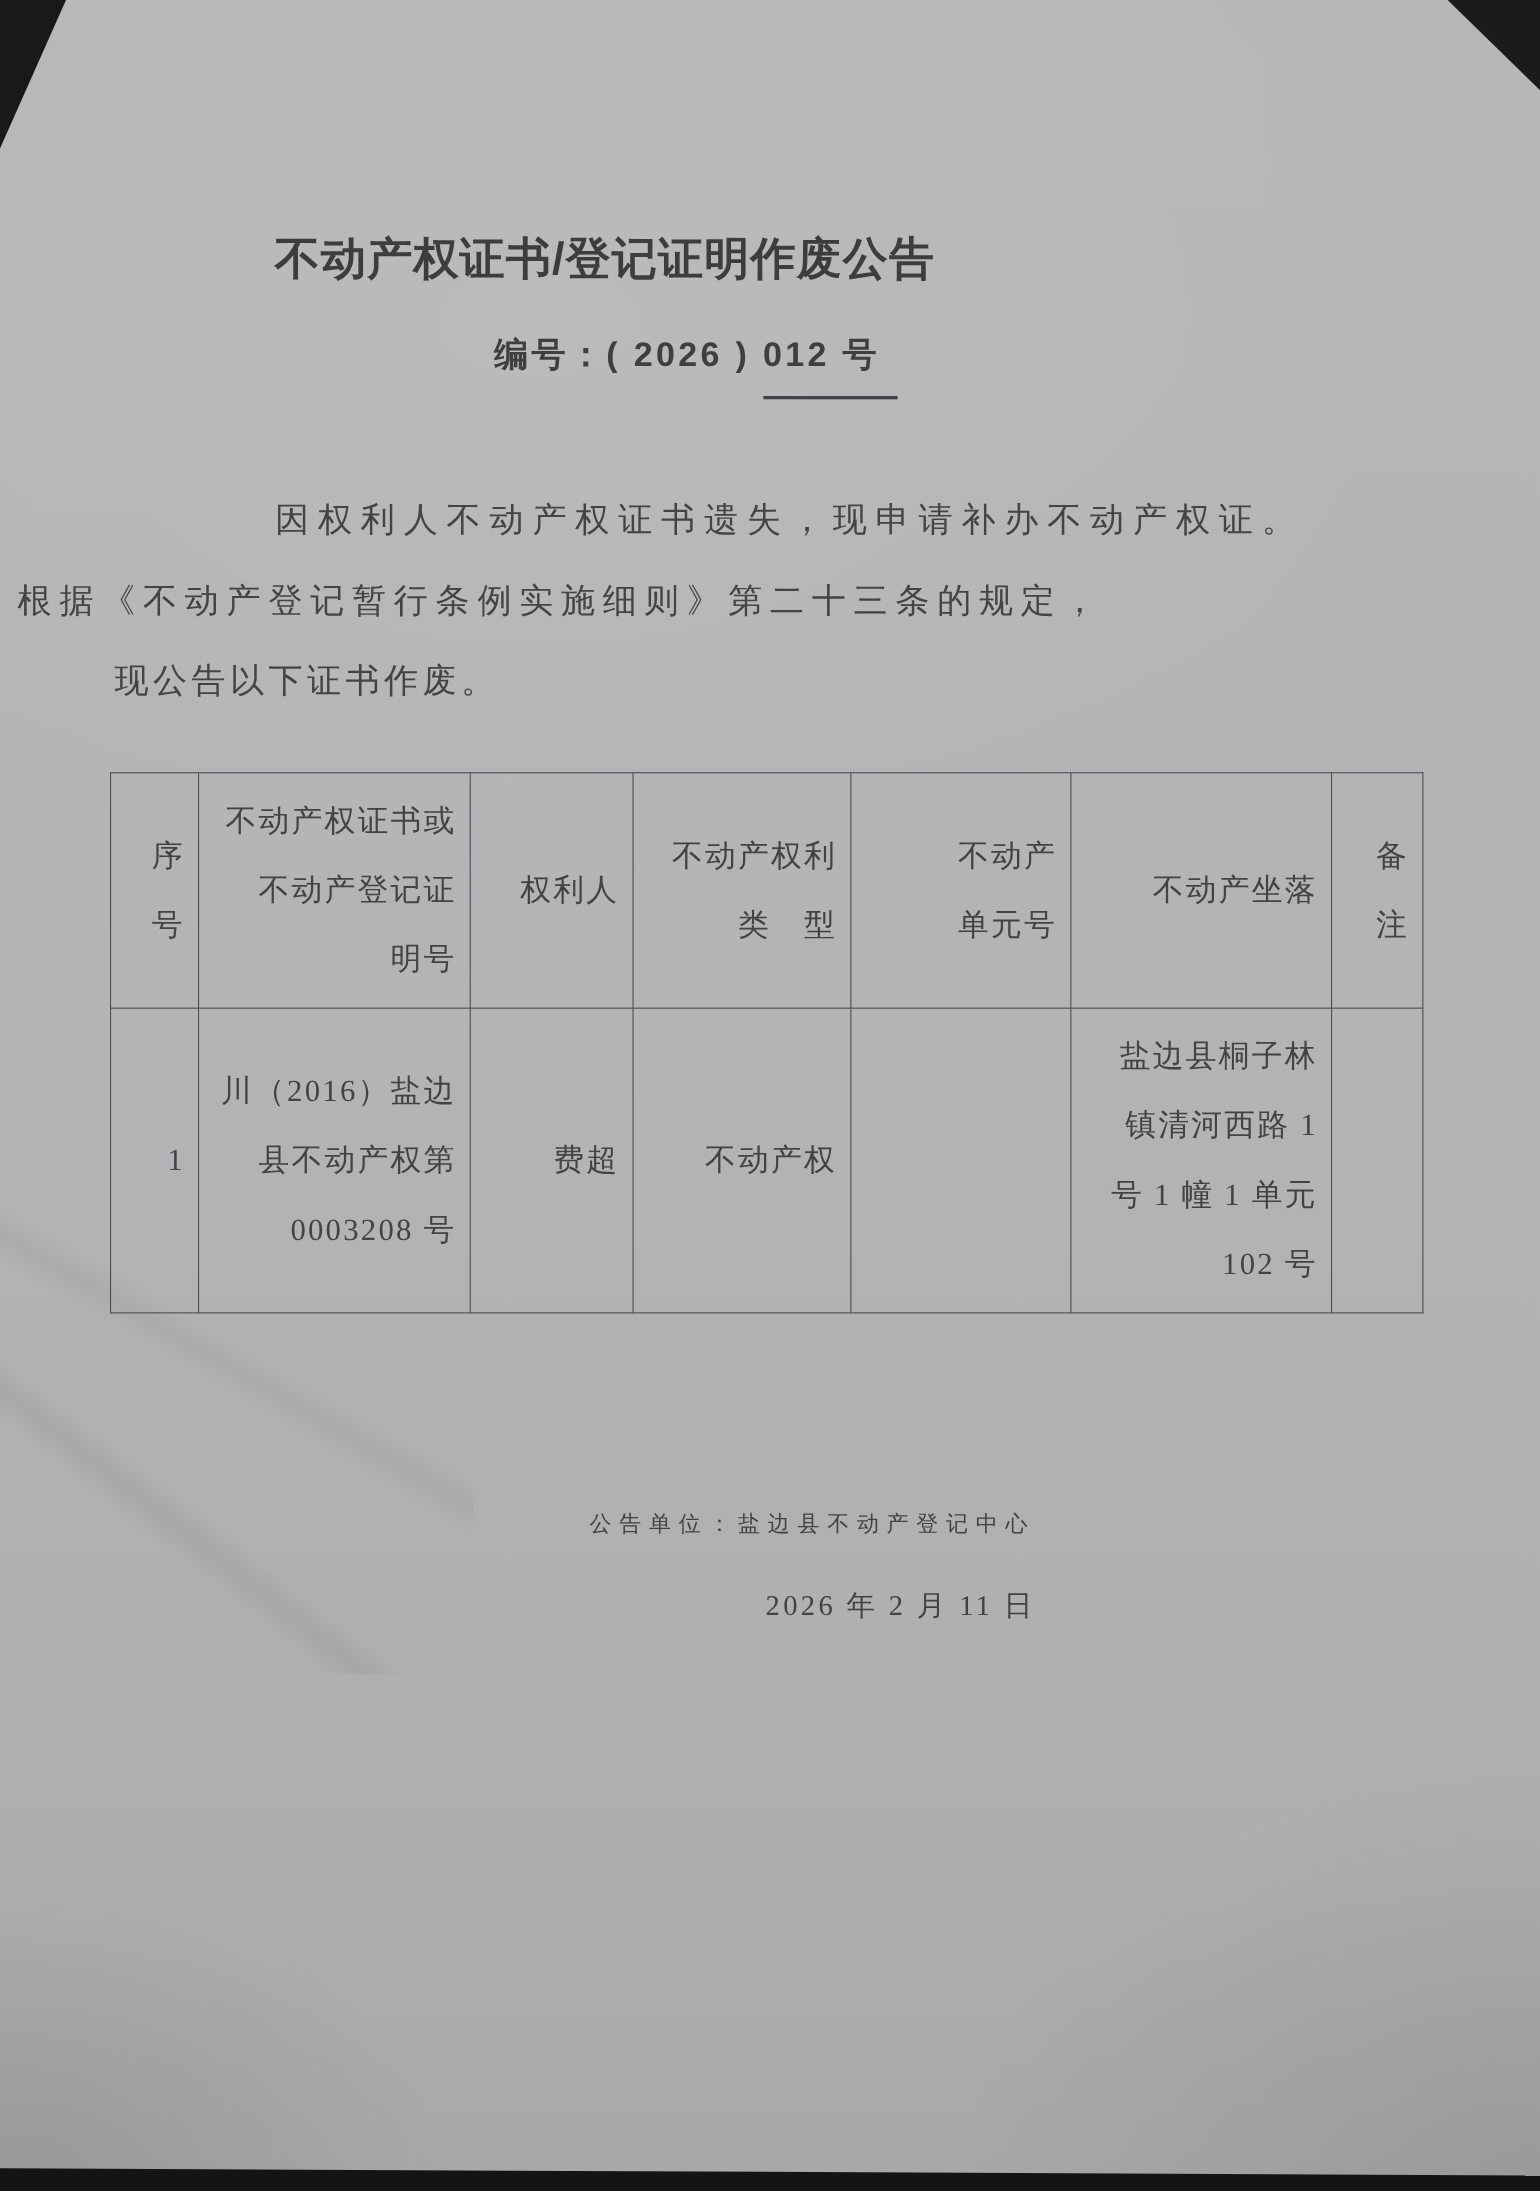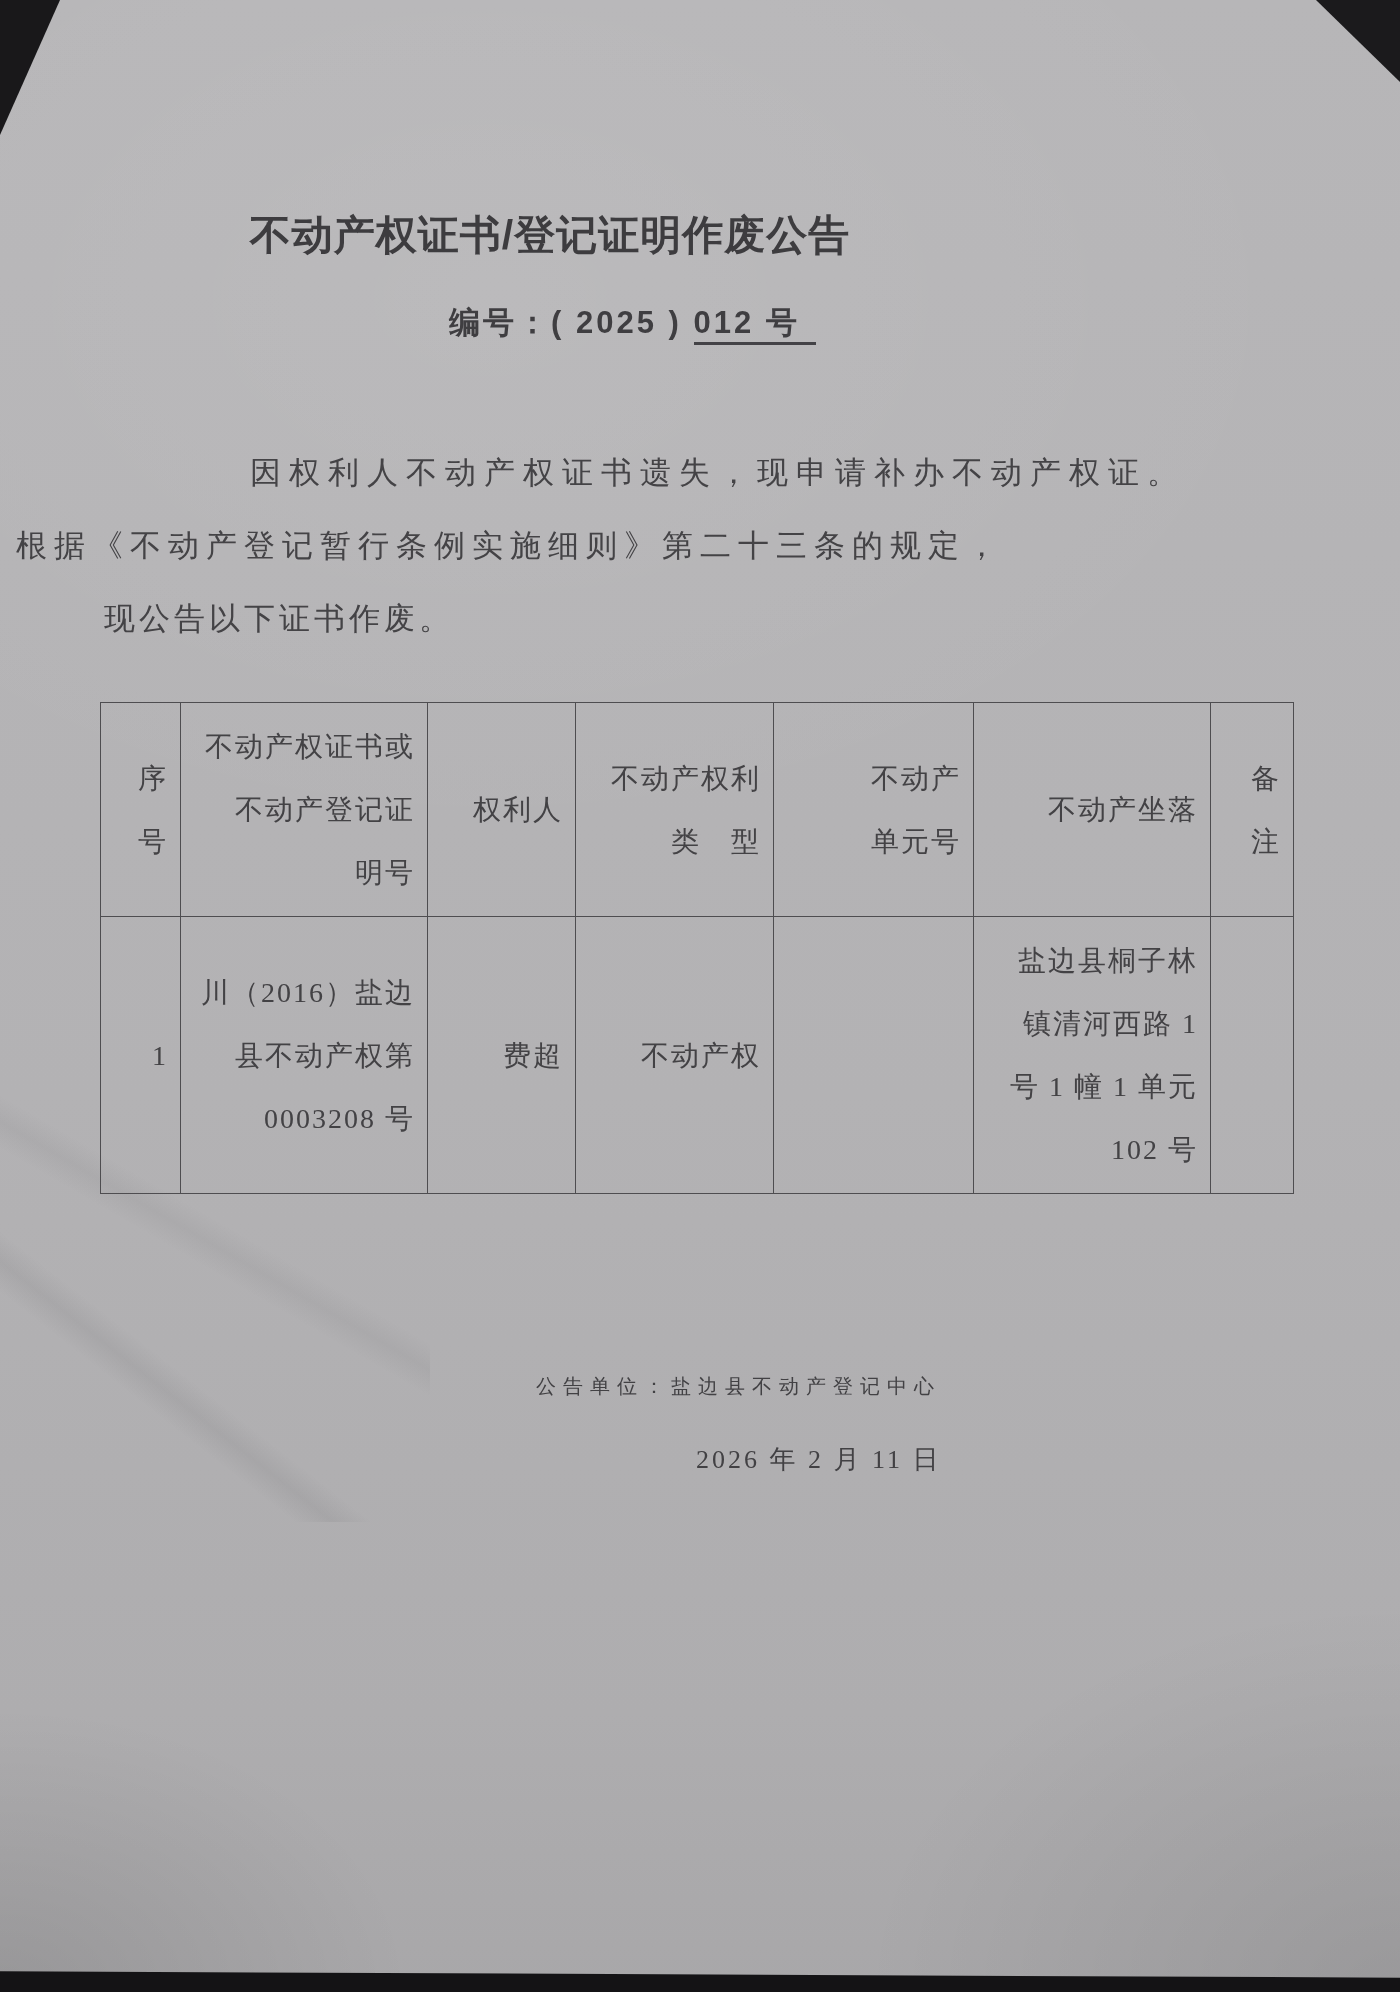--- a/index.html
+++ b/index.html
@@ -26,21 +26,21 @@
     background:linear-gradient(38deg, transparent 30%, rgba(55,55,58,0.08) 34%, transparent 38%),
                linear-gradient(30deg, transparent 55%, rgba(55,55,58,0.06) 59%, transparent 63%);}
 
   
   .title{position:absolute;top:208px;left:0;width:1100px;text-align:center;
     font-family:"Liberation Sans","DejaVu Sans",sans-serif;
     font-weight:bold;font-size:41px;letter-spacing:1px;color:#3d3c3f;}
   .serial{position:absolute;top:302px;left:0;width:1265px;text-align:center;
     font-family:"Liberation Sans","DejaVu Sans",sans-serif;
     font-weight:bold;font-size:31px;letter-spacing:3px;color:#3f3e41;}
-  .serial .u{border-bottom:3px solid #434246;padding-bottom:2px;padding-right:16px;}
+  .serial .u{border-bottom:3px solid #434246;padding-bottom:20px;padding-right:16px;}
 
   
   .body-text{position:absolute;top:436px;left:0;width:1400px;font-size:31px;color:#444346;margin-left:16px;}
   .body-line{height:73px;line-height:73px;white-space:nowrap;}
   .bl1{padding-left:234px;letter-spacing:8px;}
   .bl2{letter-spacing:7px;}
   .bl3{padding-left:88px;letter-spacing:4px;}
 
   
   .notice-table{position:absolute;top:702px;left:100px;width:1193px;
@@ -64,21 +64,21 @@
 <div class="page">
 
   <div class="corner-tl"></div>
   <div class="corner-tr"></div>
   <div class="bottom-band"></div>
   <div class="crease"></div>
 
   <div class="title">不动产权证书/登记证明作废公告</div>
 
   <div class="serial">
-    <span>编号：( 2025 ) </span><span class="u">012 号</span>
+    <span>编号：( 2026 ) </span><span class="u">012 号</span>
   </div>
 
   <div class="body-text">
     <div class="body-line bl1">因权利人不动产权证书遗失，现申请补办不动产权证。</div>
     <div class="body-line bl2">根据《不动产登记暂行条例实施细则》第二十三条的规定，</div>
     <div class="body-line bl3">现公告以下证书作废。</div>
   </div>
 
   <table class="notice-table">
     <colgroup>

